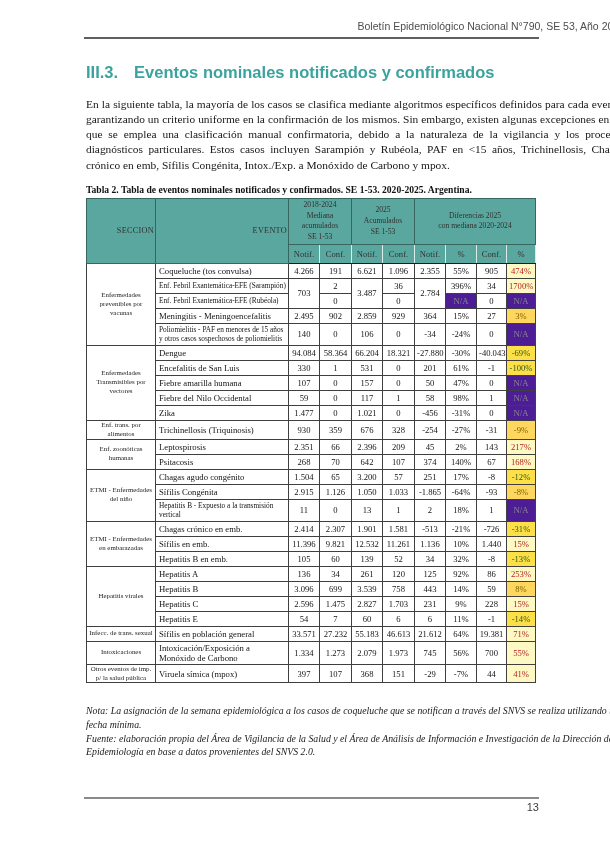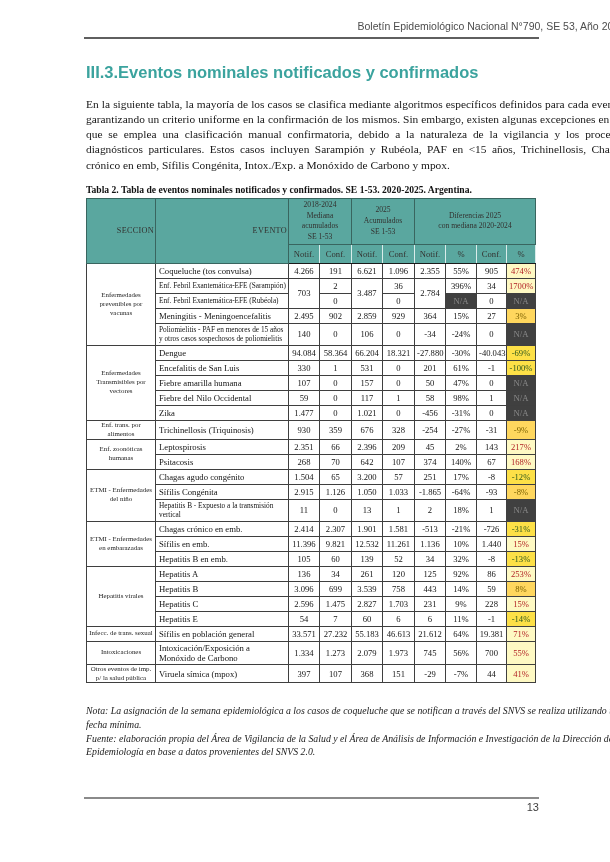--- a/index.html
+++ b/index.html
@@ -1,39 +1,39 @@
 <!DOCTYPE html>
 <html><head>
 <meta charset="utf-8">
 <style>
   html,body{margin:0;padding:0;background:#ffffff;width:610px;height:862px;overflow:hidden;}
   body{position:relative;font-family:"Liberation Serif",serif;color:#141414;}
   .content{position:absolute;left:86px;top:0;width:539px;}
   .page-header-text{padding-top:20px;text-align:right;font-family:"Liberation Sans",sans-serif;font-size:10.5px;color:#4d4d4d;}
   .header-rule{border:none;border-top:2px solid #5f5f5f;margin:5px 0 0 -2px;width:455px;}
   .section-heading{margin-top:24px;font-family:"Liberation Sans",sans-serif;font-weight:bold;font-size:16.5px;color:#3ba39e;}
-  .section-heading .num{display:inline-block;margin-right:0;}
+  .section-heading .num{display:inline-block;margin-right:16px;}
   .intro{margin-top:15px;font-size:11.4px;line-height:1.33;text-align:justify;color:#161616;}
   .caption{margin-top:10px;font-weight:bold;font-size:9.6px;color:#111;}
   table.events{border-collapse:collapse;table-layout:fixed;width:449px;margin-top:3px;border:1.6px solid #1a1a1a;}
   thead th{background:#5aa79f;color:#33312f;font-weight:normal;}
   tr.h1 th{border:1px solid #39655f;font-size:7.6px;line-height:1.4;white-space:pre-line;height:38px;}
   tr.h1 th.side{font-size:8.2px;letter-spacing:.3px;text-align:right;}
   tr.h2 th{border:1px solid #d9ecea;border-bottom:1.6px solid #1a1a1a;font-size:8.6px;height:16px;}
   tbody td{border:1px solid #3f3f3f;padding:1px 2px;vertical-align:middle;}
   tbody tr{height:15px;}
   tr.sec-start td{border-top:1.6px solid #111;}
   td.sec{font-size:6.9px;text-align:center;line-height:1.3;color:#1c1c1c;padding:0 2px;}
   td.ev{font-size:8.7px;padding-left:3px;line-height:1.15;}
   td.ev.sm{font-size:7.3px;line-height:1.3;}
   td.num{text-align:center;font-size:8.6px;}
   td.pink{background:#fef9c3;color:#b01f23;}
   td.yellow{background:#ffd75e;color:#7c6200;}
   td.green{background:#fde047;color:#2b571e;}
-  td.gray{background:#404040;color:#8a8a8a;}
+  td.gray{background:#4c1d95;color:#8a8a8a;}
   .notes{margin-top:21px;font-size:9.8px;font-style:italic;line-height:1.38;color:#1a1a1a;}
   .footer{position:absolute;left:86px;top:797px;width:455px;margin-left:-2px;}
   .footer-rule{border:none;border-top:2px solid #8a8a8a;margin:0;}
   .page-number{text-align:right;font-family:"Liberation Sans",sans-serif;font-size:11px;color:#3f3f3f;margin-top:2px;}
 </style>
 </head>
 <body>
 
 <div class="content">
   <div class="page-header-text">Boletín Epidemiológico Nacional N°790, SE 53, Año 2025</div>

